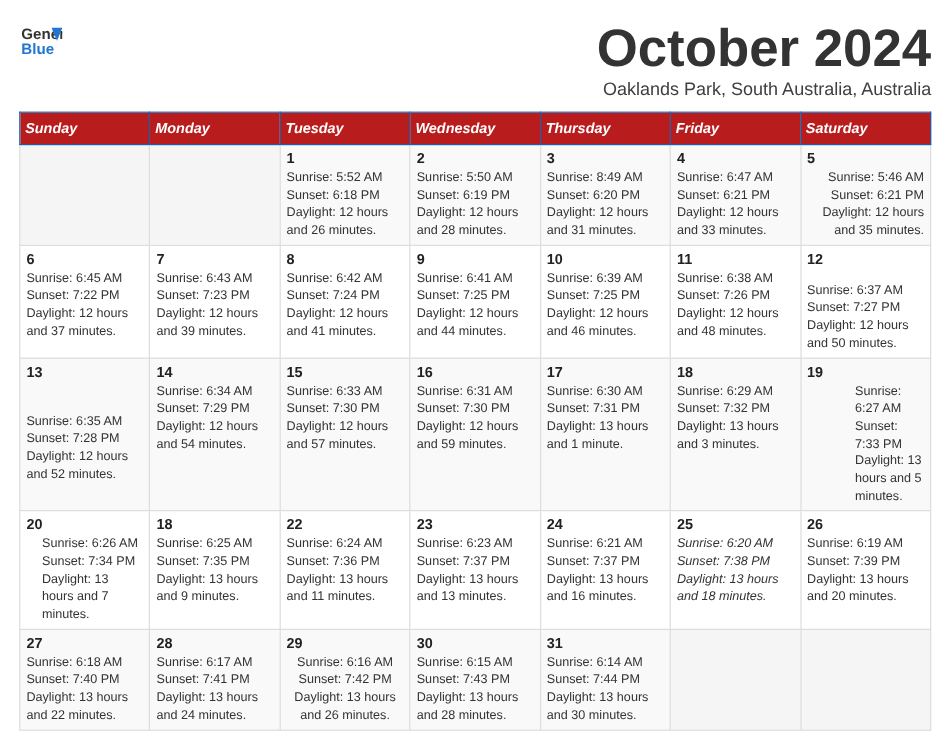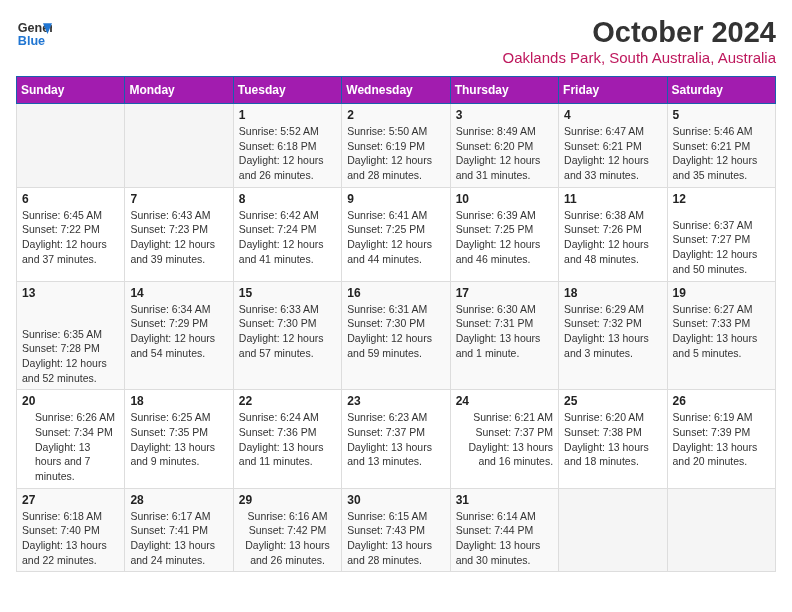--- a/index.html
+++ b/index.html
@@ -20,36 +20,37 @@
       display: flex;
       align-items: center;
       gap: 4px;
     }
     .logo-icon {
       width: 36px;
       height: 36px;
     }
     .title-block { text-align: right; }
     .month-title {
-      font-size: 29px;
+      font-size: 44px;
       font-weight: bold;
       color: #333;
     }
     .subtitle {
       font-size: 15px;
-      color: #be185d;
+      color: #404040;
     }
     table {
       width: 100%;
       border-collapse: collapse;
       font-size: 11px;
     }
     thead tr {
-      background-color: #a21caf;
+      background-color: #b91c1c;
       color: #fff;
+      font-style: italic;
     }
     thead th {
       padding: 6px 4px;
       text-align: left;
       font-size: 12px;
       font-weight: bold;
       border: 1px solid #1a5fad;
     }
     tbody tr {
       border: 1px solid #ccc;
@@ -129,21 +130,21 @@
 Daylight: 12 hours and 31 minutes.</div>
         </td>
         <td>
           <div class="day-num">4</div>
           <div class="day-info" style="white-space: pre-line;">Sunrise: 6:47 AM
 Sunset: 6:21 PM
 Daylight: 12 hours and 33 minutes.</div>
         </td>
         <td>
           <div class="day-num">5</div>
-          <div class="day-info" style="white-space: pre-line;">Sunrise: 5:46 AM
+          <div class="day-info" style="white-space: pre-line; text-align: right;">Sunrise: 5:46 AM
 Sunset: 6:21 PM
 Daylight: 12 hours and 35 minutes.</div>
         </td>
       </tr>
       <tr>
         <td>
           <div class="day-num">6</div>
           <div class="day-info" style="white-space: pre-line;">Sunrise: 6:45 AM
 Sunset: 7:22 PM
 Daylight: 12 hours and 37 minutes.</div>
@@ -217,21 +218,21 @@
 Daylight: 13 hours and 1 minute.</div>
         </td>
         <td>
           <div class="day-num">18</div>
           <div class="day-info" style="white-space: pre-line;">Sunrise: 6:29 AM
 Sunset: 7:32 PM
 Daylight: 13 hours and 3 minutes.</div>
         </td>
         <td>
           <div class="day-num">19</div>
-          <div class="day-info" style="white-space: pre-line;">Sunrise: 6:27 AM
+          <div class="day-info" style="white-space: pre-line; margin-left: 40px;">Sunrise: 6:27 AM
 Sunset: 7:33 PM
 Daylight: 13 hours and 5 minutes.</div>
         </td>
       </tr>
       <tr>
         <td>
           <div class="day-num">20</div>
           <div class="day-info" style="white-space: pre-line; margin-left: 13px;">Sunrise: 6:26 AM
 Sunset: 7:34 PM
 Daylight: 13 hours and 7 minutes.</div>
@@ -249,27 +250,27 @@
 Daylight: 13 hours and 11 minutes.</div>
         </td>
         <td>
           <div class="day-num">23</div>
           <div class="day-info" style="white-space: pre-line;">Sunrise: 6:23 AM
 Sunset: 7:37 PM
 Daylight: 13 hours and 13 minutes.</div>
         </td>
         <td>
           <div class="day-num">24</div>
-          <div class="day-info" style="white-space: pre-line; text-align: right;">Sunrise: 6:21 AM
+          <div class="day-info" style="white-space: pre-line;">Sunrise: 6:21 AM
 Sunset: 7:37 PM
 Daylight: 13 hours and 16 minutes.</div>
         </td>
         <td>
           <div class="day-num">25</div>
-          <div class="day-info" style="white-space: pre-line;">Sunrise: 6:20 AM
+          <div class="day-info" style="white-space: pre-line; font-style: italic;">Sunrise: 6:20 AM
 Sunset: 7:38 PM
 Daylight: 13 hours and 18 minutes.</div>
         </td>
         <td>
           <div class="day-num">26</div>
           <div class="day-info" style="white-space: pre-line;">Sunrise: 6:19 AM
 Sunset: 7:39 PM
 Daylight: 13 hours and 20 minutes.</div>
         </td>
       </tr>

